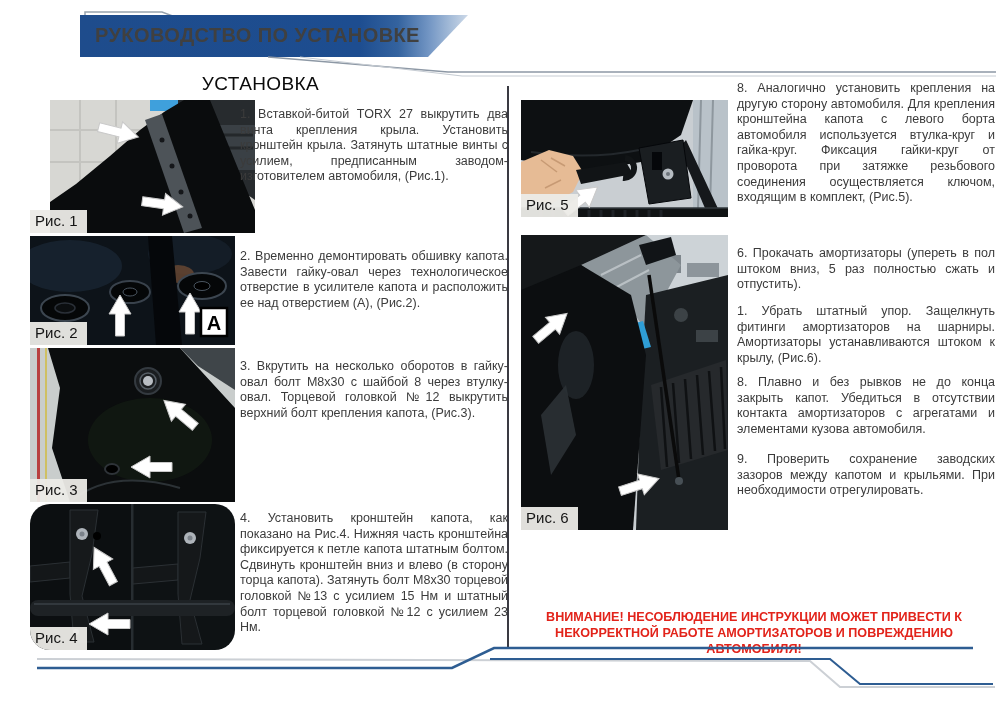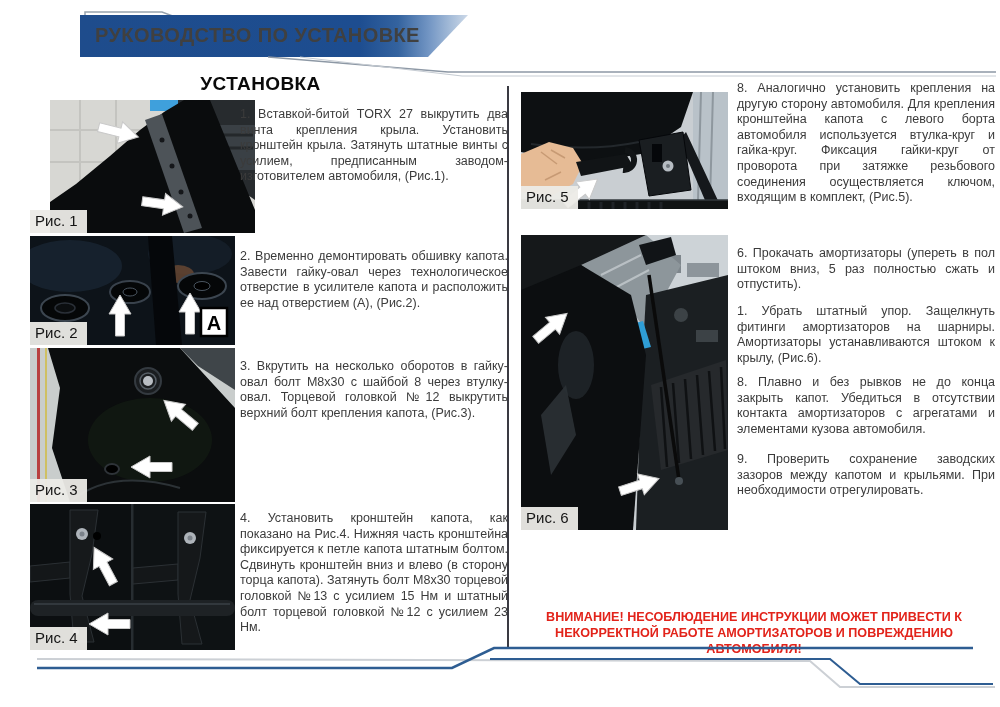--- a/index.html
+++ b/index.html
@@ -2,21 +2,21 @@
 <html><head>
 <meta charset="utf-8">
 <style>
   html,body{margin:0;padding:0;background:#ffffff;}
   body{width:1000px;height:707px;position:relative;overflow:hidden;
        font-family:"Liberation Sans",sans-serif;}
   .abs{position:absolute;}
   .banner-title{left:95px;top:24px;font-size:20px;font-weight:bold;color:#404040;
        letter-spacing:0.4px;white-space:nowrap;}
   .section-title{left:148px;top:73px;width:225px;text-align:center;
-       font-size:19px;font-weight:bold;color:#0a0a0a;letter-spacing:0.4px;}
+       font-size:19px;font-weight:normal;color:#0a0a0a;letter-spacing:0.4px;}
   .step{position:absolute;left:240px;width:268px;font-size:12.5px;line-height:15.6px;
        color:#3b3b3b;text-align:justify;}
   .step.rcol{left:737px;width:258px;}
   .divider{left:507px;top:86px;width:2px;height:562px;background:#3a3a42;}
   .figure{position:absolute;overflow:hidden;}
   .figure svg{display:block;}
   .fig-label{position:absolute;left:0;bottom:0;background:rgba(236,235,231,0.95);
        color:#141414;font-size:15px;padding:1px 9px 2px 5px;line-height:20px;}
   .warning{left:513px;top:609px;width:482px;text-align:center;color:#e2231a;
        font-weight:bold;font-size:12.6px;line-height:1.28;}
@@ -108,21 +108,21 @@
       <circle cx="118" cy="33" r="8" fill="none" stroke="#565e66" stroke-width="1.5"></circle>
       <circle cx="118" cy="33" r="5" fill="#b9bec4"></circle>
       <ellipse cx="82" cy="121" rx="7" ry="5" fill="#000000" stroke="#2e3338" stroke-width="2"></ellipse>
     </g>
     <path class="arrow" d="M-20,-4.5 L2,-4.5 L2,-11 L21,0 L2,11 L2,4.5 L-20,4.5 Z" transform="translate(150,66) rotate(-140)"></path>
     <path class="arrow" d="M-20,-4.5 L2,-4.5 L2,-11 L21,0 L2,11 L2,4.5 L-20,4.5 Z" transform="translate(122,119) rotate(180)"></path>
   </svg>
   <div class="fig-label">Рис. 3</div>
 </div>
 
-<div class="figure" style="left:30px;top:504px;width:205px;height:146px;">
+<div class="figure" style="left:30px;top:504px;width:205px;height:146px;border-radius:20px;">
   <svg width="205" height="146">
     <g>
       <rect width="102" height="146" fill="#0c0f11"></rect>
       <rect x="103" width="102" height="146" fill="#0e1214"></rect>
       <rect x="101" width="2.5" height="146" fill="#272d31"></rect>
       <polygon points="0,62 40,58 40,74 0,78" fill="#141719" stroke="#2b3034" stroke-width="1"></polygon>
       <polygon points="40,6 68,6 62,50 52,92 64,138 44,138 40,90" fill="#16191b" stroke="#2b3034" stroke-width="1"></polygon>
       <circle cx="52" cy="30" r="6" fill="#aeb4ba"></circle>
         <circle cx="52" cy="30" r="2.5" fill="#7b828a"></circle>
       <circle cx="67" cy="32" r="4" fill="#000000"></circle>
@@ -138,21 +138,21 @@
     <path class="arrow" d="M-20,-4.5 L2,-4.5 L2,-11 L21,0 L2,11 L2,4.5 L-20,4.5 Z" transform="translate(80,120) rotate(180)"></path>
   </svg>
   <div class="fig-label">Рис. 4</div>
 </div>
 
 <div class="step" style="top:107px;">1. Вставкой-битой TORX 27 выкрутить два винта крепления крыла. Установить кронштейн крыла. Затянуть штатные винты с усилием, предписанным заводом-изготовителем автомобиля, (Рис.1).</div>
 <div class="step" style="top:249px;">2. Временно демонтировать обшивку капота. Завести гайку-овал через технологическое отверстие в усилителе капота и расположить ее над отверстием (А), (Рис.2).</div>
 <div class="step" style="top:359px;">3. Вкрутить на несколько оборотов в гайку-овал болт М8х30 с шайбой 8 через втулку-овал. Торцевой головкой №12 выкрутить верхний болт крепления капота, (Рис.3).</div>
 <div class="step" style="top:511px;">4. Установить кронштейн капота, как показано на Рис.4. Нижняя часть кронштейна фиксируется к петле капота штатным болтом. Сдвинуть кронштейн вниз и влево (в сторону торца капота). Затянуть болт М8х30 торцевой головкой №13 с усилием 15 Нм и штатный болт торцевой головкой №12 с усилием 23 Нм.</div>
 
-<div class="figure" style="left:521px;top:92px;width:207px;height:117px;">
+<div class="figure" style="left:521px;top:100px;width:207px;height:117px;">
   <svg width="207" height="145">
     <g>
       <rect width="207" height="145" fill="#c9ced2"></rect>
       <rect x="172" y="0" width="35" height="145" fill="#b9c2c9"></rect>
       <path d="M180,0 L176,145 M192,0 L188,145" stroke="#8e979e" stroke-width="2"></path>
       <polygon points="0,0 172,0 160,35 120,62 60,72 0,60" fill="#0d1012"></polygon>
       <path d="M10,52 Q70,60 118,50" stroke="#23282c" stroke-width="2" fill="none"></path>
       <polygon points="165,40 200,115 190,122 158,48" fill="#15181b"></polygon>
       <polygon points="0,62 28,50 52,56 62,72 52,92 30,104 0,100" fill="#e6bb95"></polygon>
       <path d="M30,58 L44,66 M20,60 L36,72 M24,88 L40,80" stroke="#c79a74" stroke-width="1.5" fill="none"></path>

